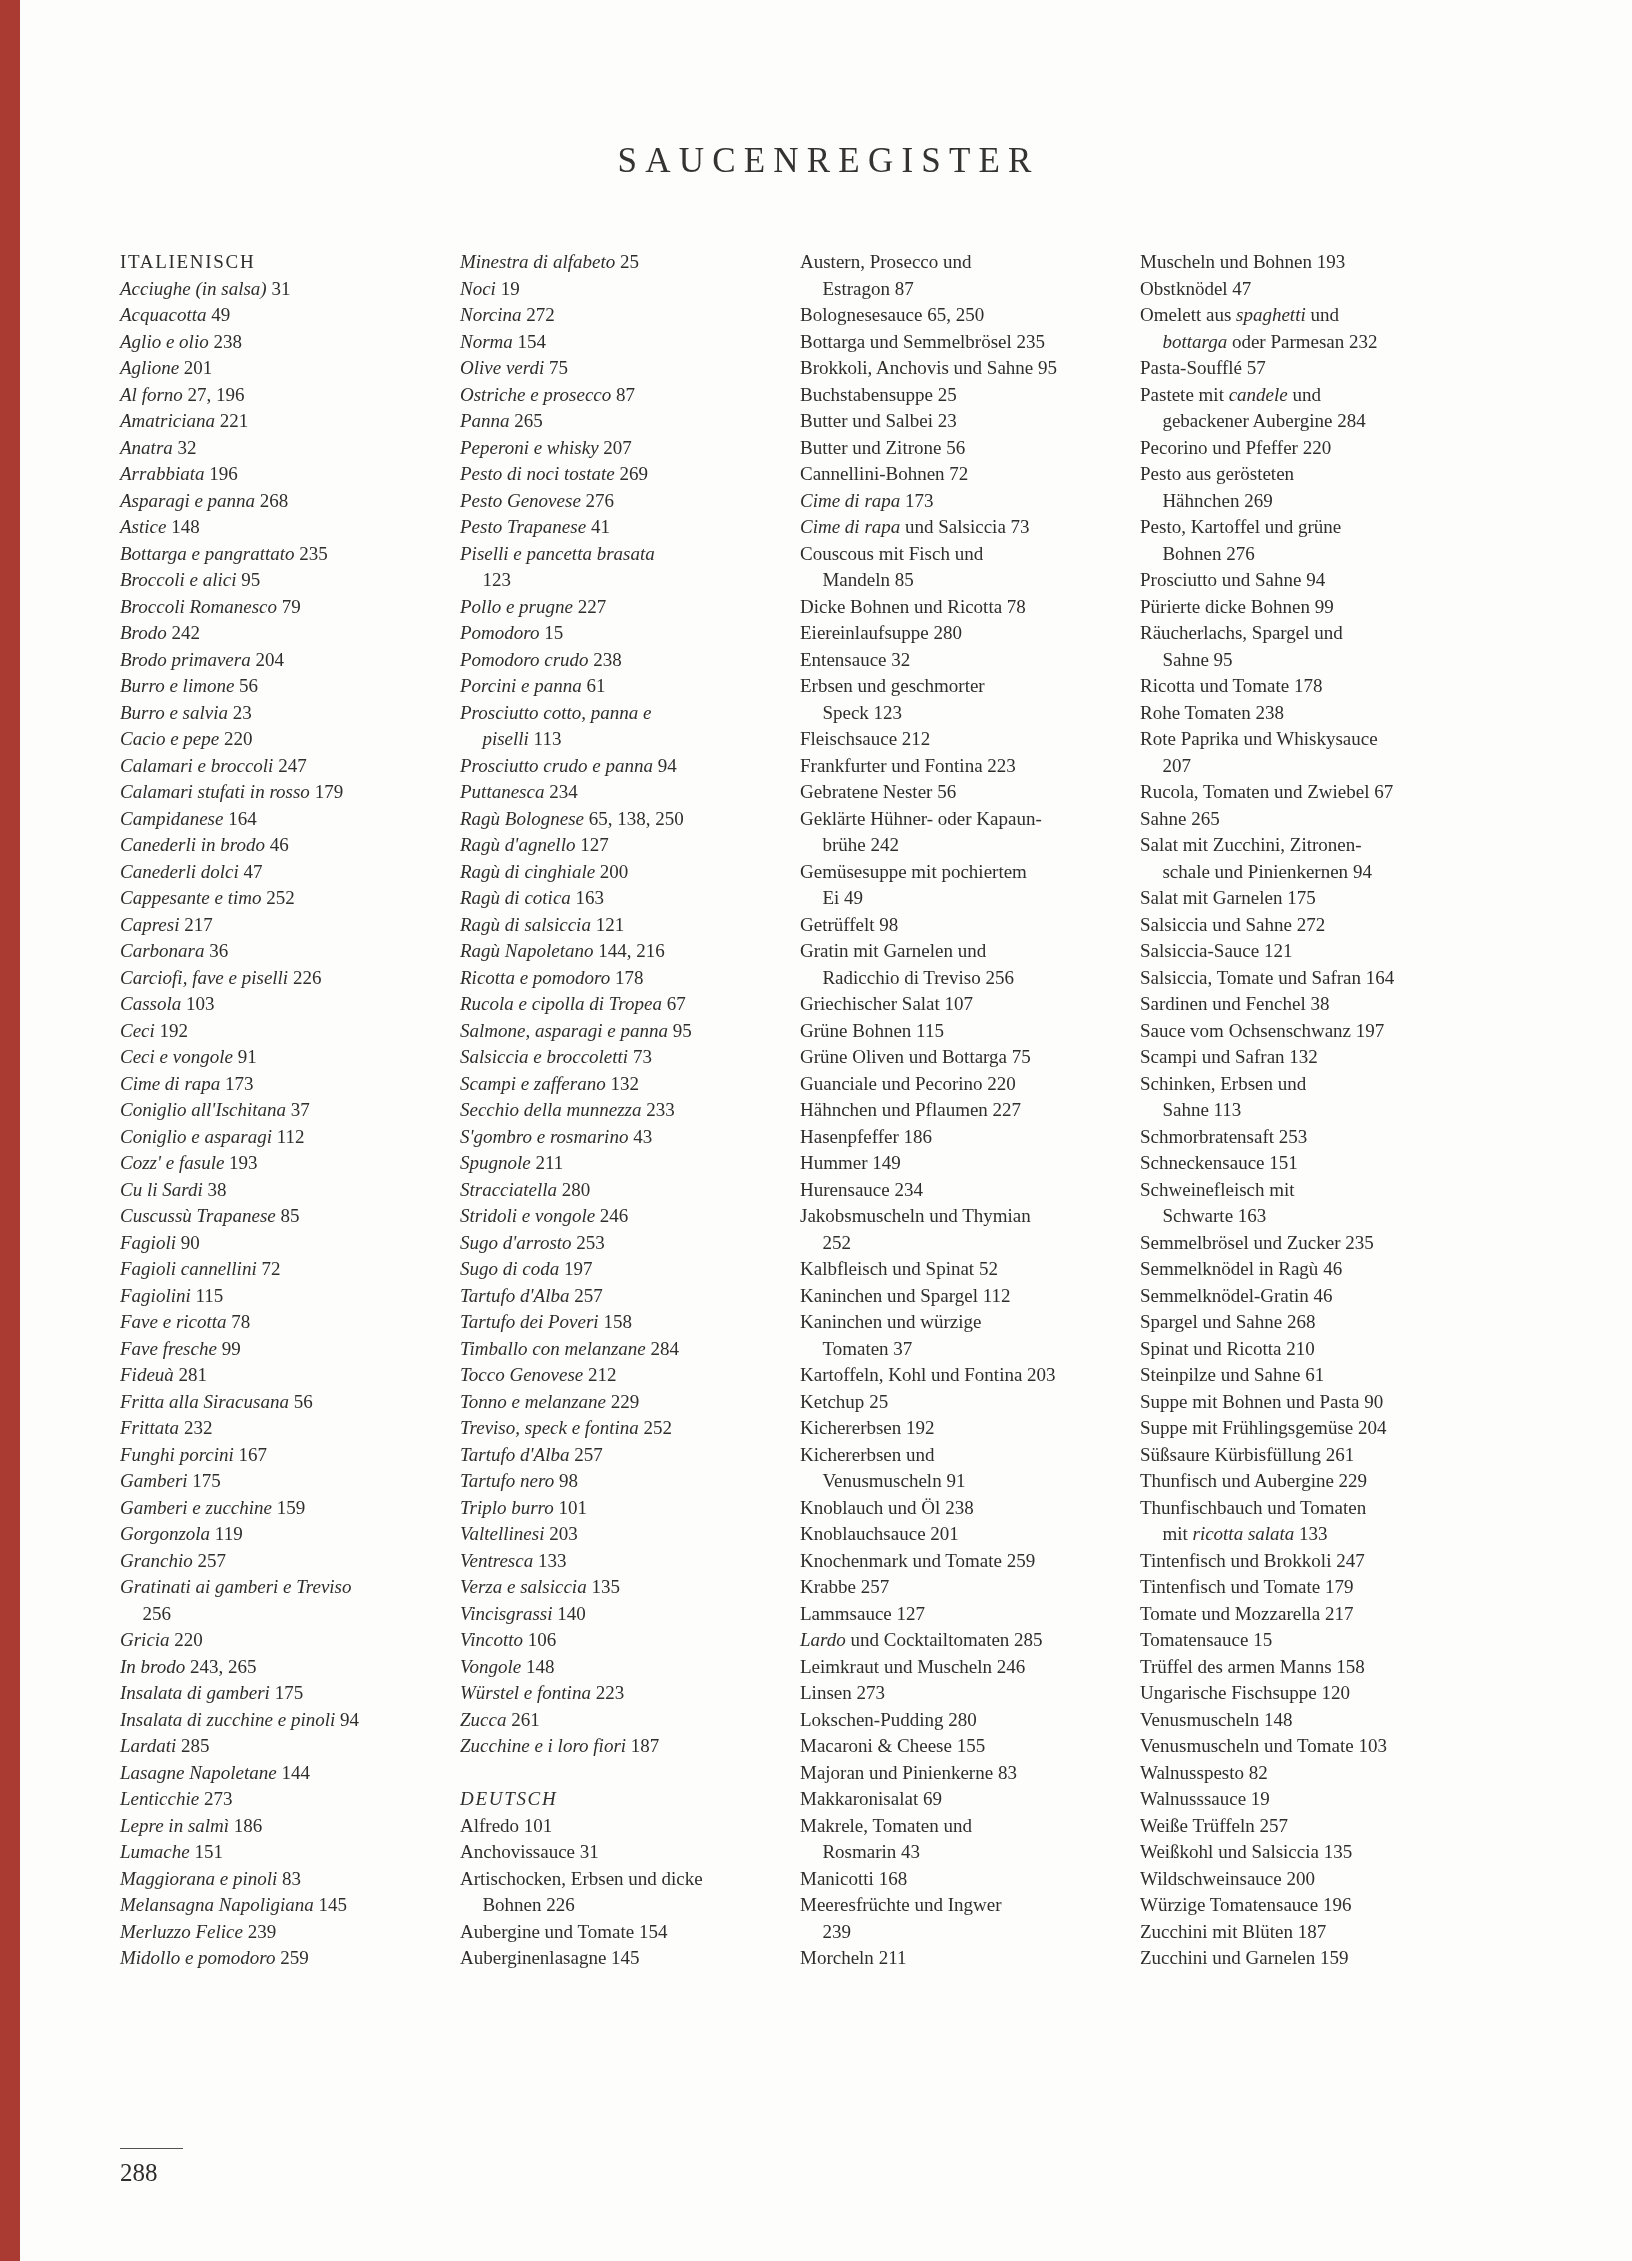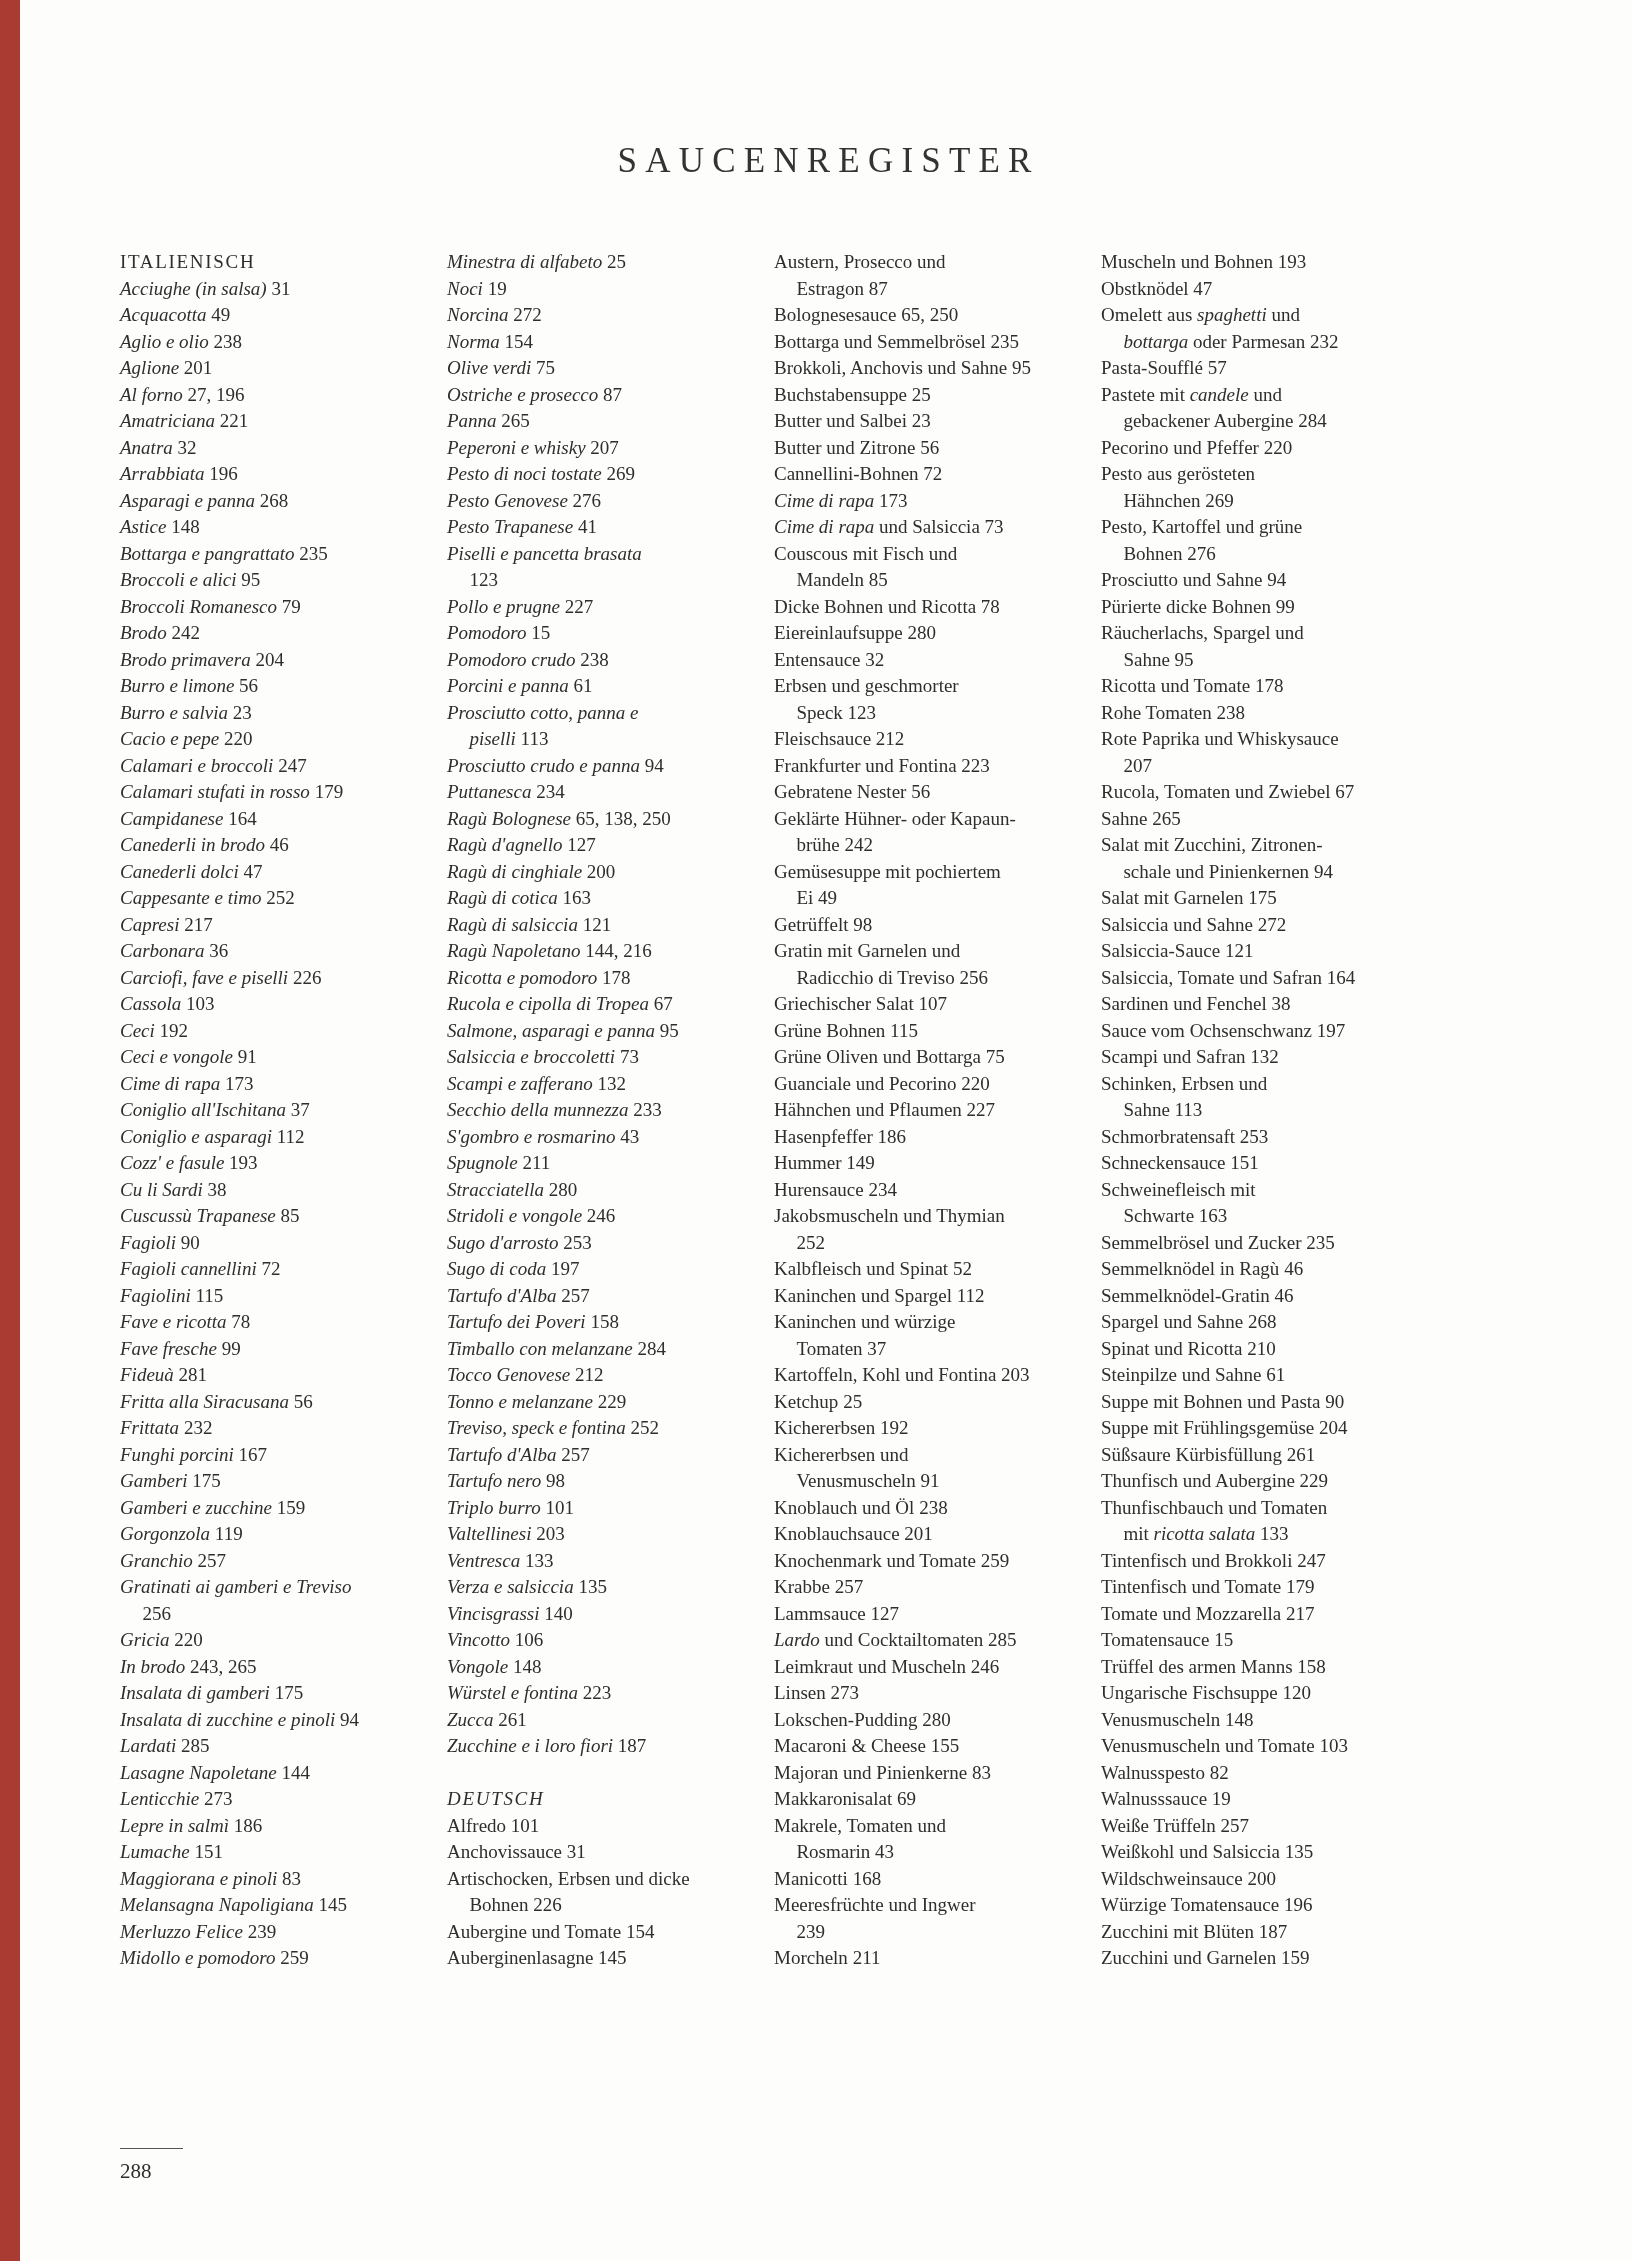--- a/index.html
+++ b/index.html
@@ -23,21 +23,21 @@
     text-align: center;
     font-size: 35px;
     font-weight: normal;
     letter-spacing: 8.2px;
     text-indent: 8.2px;
     color: #343331;
   }
   .cols {
     position: absolute; left: 120px; top: 249px;
     display: flex;
-    gap: 18px;
+    gap: 31px;
   }
   .col { width: 309px; }
   .ln, .hd {
     font-size: 19px;
     line-height: 26.5px;
     height: 26.5px;
     white-space: nowrap;
     overflow: visible;
   }
   .hd { letter-spacing: 1.7px; }
@@ -46,21 +46,21 @@
   .it { font-style: italic; }
   .rg { font-style: normal; }
   .pg { font-style: normal; }
   .footer-rule {
     position: absolute; left: 120px; top: 2148px;
     width: 63px; height: 1.4px;
     background: #55534f;
   }
   .page-number {
     position: absolute; left: 120px; top: 2159px;
-    font-size: 21px;
+    font-size: 25px;
   }
 </style>
 </head>
 <body>
 
 <div class="edge-bar"></div>
 
 <h1 class="title">SAUCENREGISTER</h1>
 
 <div class="cols">

